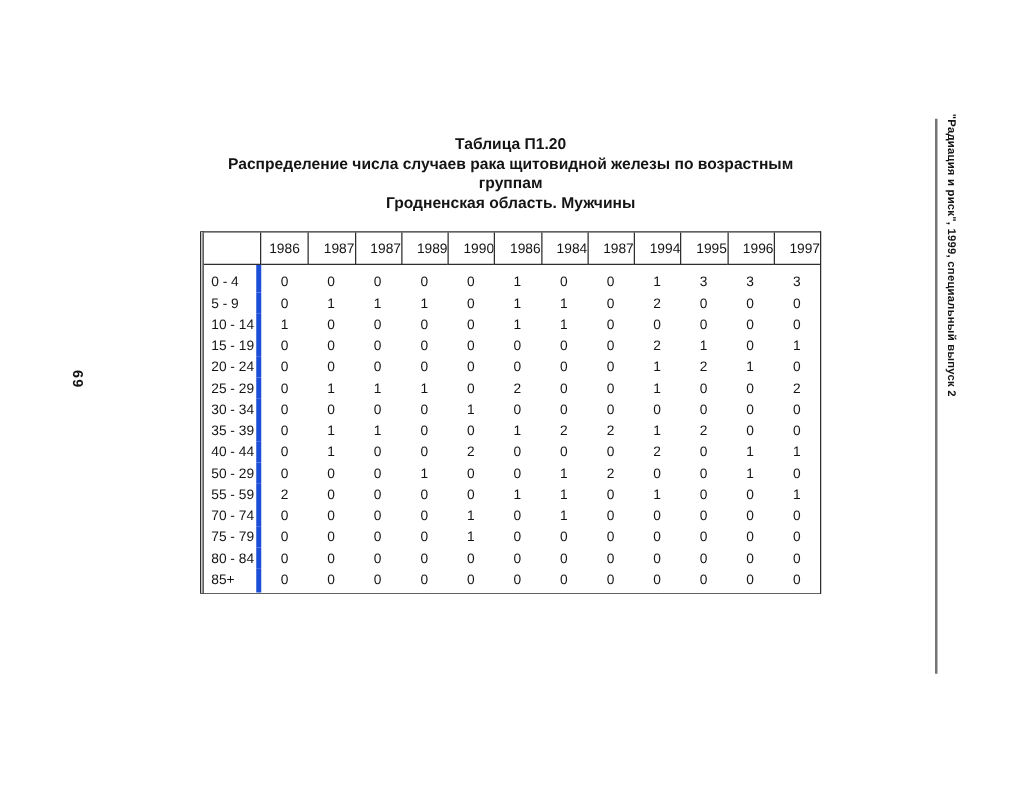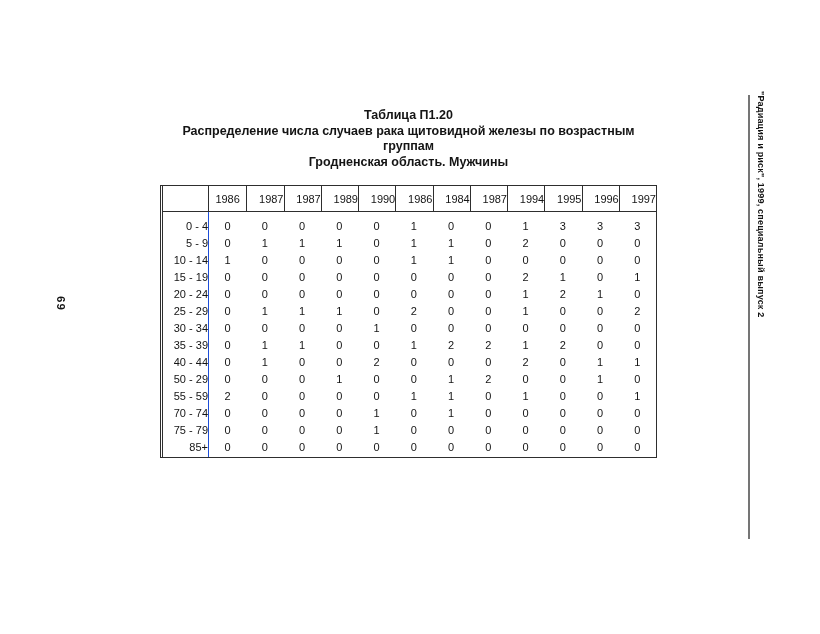--- a/index.html
+++ b/index.html
@@ -91,22 +91,22 @@
     border-right: 1px solid #2e2e2e;
   }
   table.data-table thead th:nth-child(n+3) {
     border-left: 1px solid #2e2e2e;
     text-align: right;
   }
   table.data-table tbody td {
     height: 17px;
   }
   table.data-table tbody td:first-child {
-    border-right: 1px solid #1d4ed8;
-    text-align: right;
+    border-right: 4px solid #1d4ed8;
+    text-align: left;
     padding-left: 6px;
   }
   table.data-table tbody tr:first-child td {
     padding-top: 5px;
   }
   table.data-table tbody tr:last-child td {
     padding-bottom: 2px;
   }
 </style>
 </head>
@@ -348,20 +348,35 @@
           <td>1</td>
           <td>0</td>
           <td>0</td>
           <td>0</td>
           <td>0</td>
           <td>0</td>
           <td>0</td>
           <td>0</td>
         </tr>
         <tr>
+          <td>80 - 84</td>
+          <td>0</td>
+          <td>0</td>
+          <td>0</td>
+          <td>0</td>
+          <td>0</td>
+          <td>0</td>
+          <td>0</td>
+          <td>0</td>
+          <td>0</td>
+          <td>0</td>
+          <td>0</td>
+          <td>0</td>
+        </tr>
+        <tr>
           <td>85+</td>
           <td>0</td>
           <td>0</td>
           <td>0</td>
           <td>0</td>
           <td>0</td>
           <td>0</td>
           <td>0</td>
           <td>0</td>
           <td>0</td>

